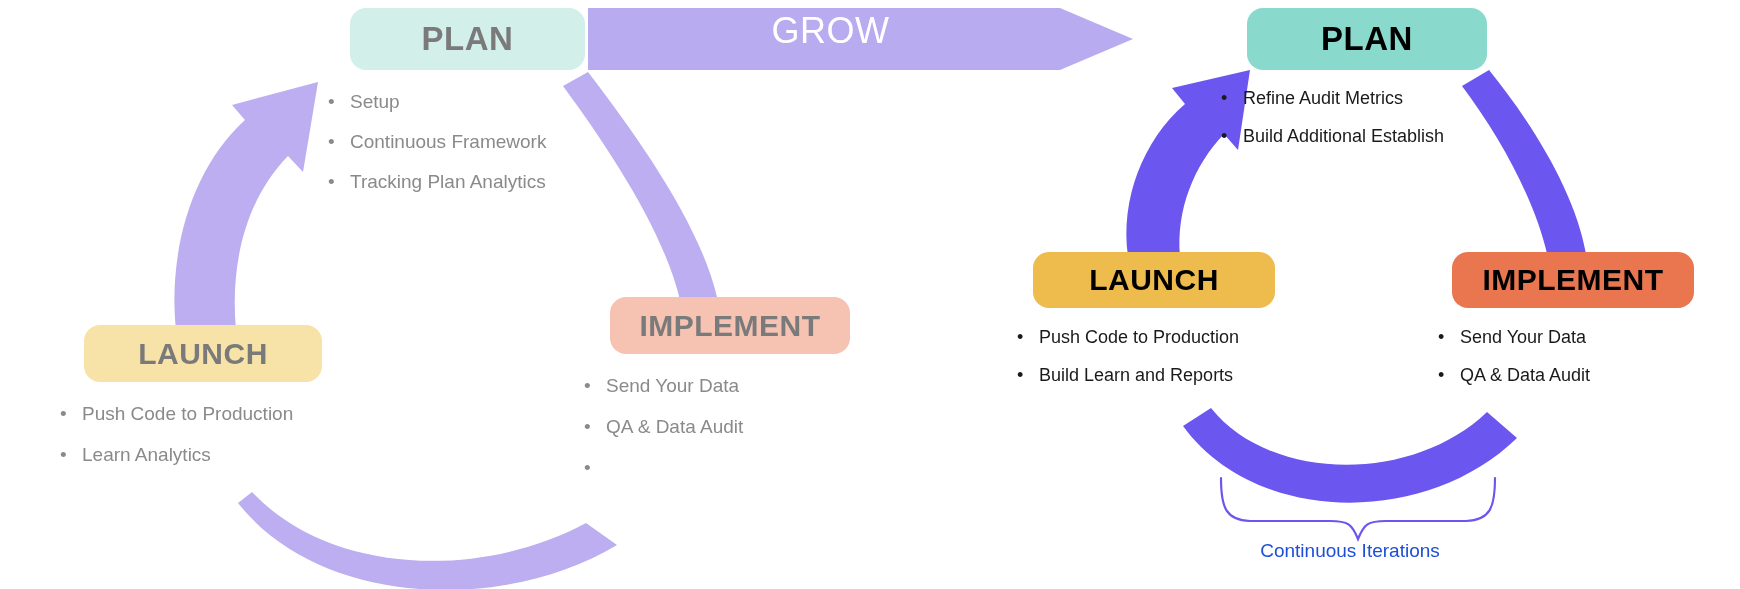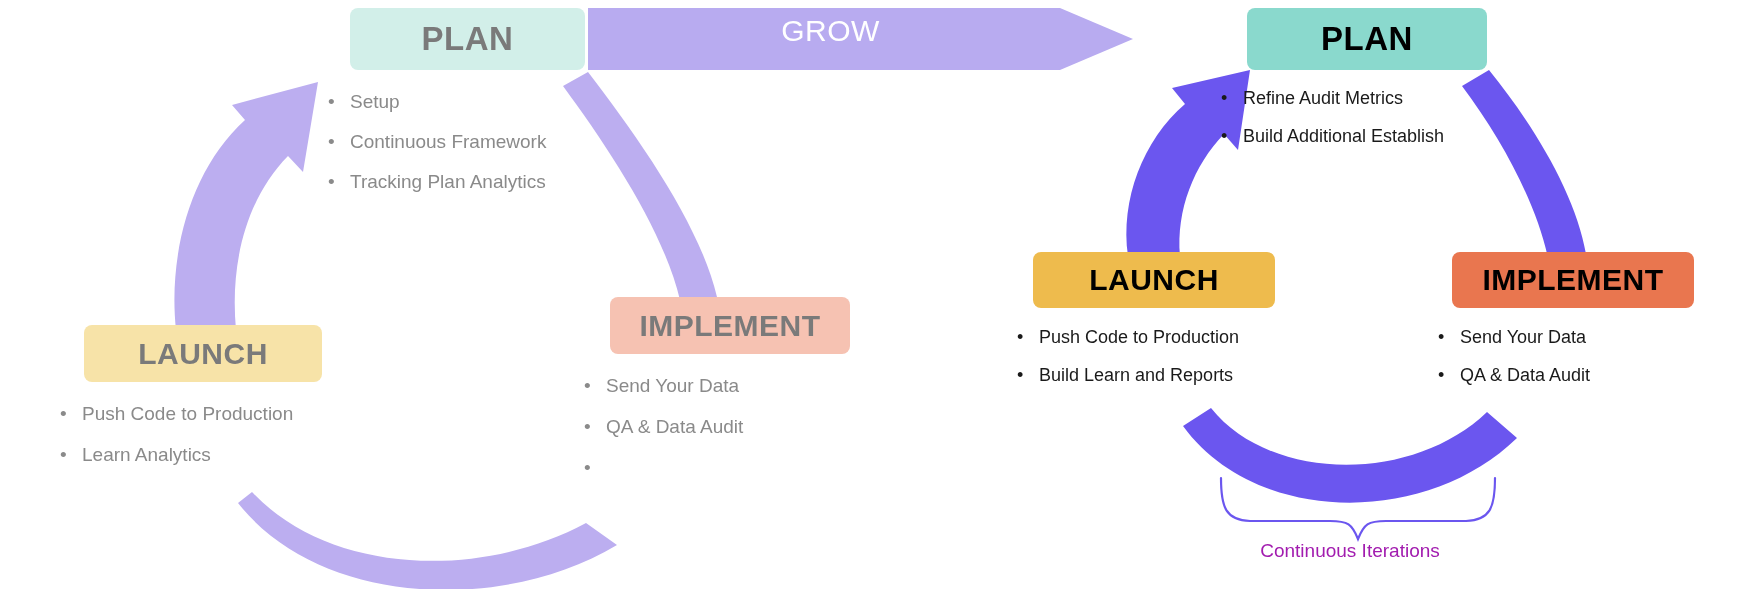--- a/index.html
+++ b/index.html
@@ -21,21 +21,21 @@
     position: absolute;
     left: 0; top: 0;
     width: 1740px;
     height: 589px;
     pointer-events: none;
   }
   .stage {
     position: absolute;
   }
   .stage-header {
-    border-radius: 8px;
+    border-radius: 16px;
     display: flex;
     align-items: center;
     justify-content: center;
     text-align: center;
     letter-spacing: 0.5px;
     margin-left: 40px;
   }
   .stage-list {
     margin: 0;
     padding: 0;
@@ -104,35 +104,35 @@
   }
   #grow-banner .grow-label {
     position: absolute;
     left: 0; top: 0;
     width: 485px;
     height: 46px;
     display: flex;
     align-items: center;
     justify-content: center;
     color: #ffffff;
-    font-size: 30px;
+    font-size: 36px;
     font-weight: normal;
     letter-spacing: 0.5px;
     z-index: 2;
   }
 
   
   #iterations-caption {
     position: absolute;
     left: 1150px;
     top: 540px;
     width: 400px;
     text-align: center;
     font-size: 19px;
-    color: #a21caf;
+    color: #1d4ed8;
   }
 </style>
 </head>
 <body>
 
 <div id="canvas">
 
   <svg class="arrows" viewBox="0 0 1740 589">
 
     <path d="M 176 330

